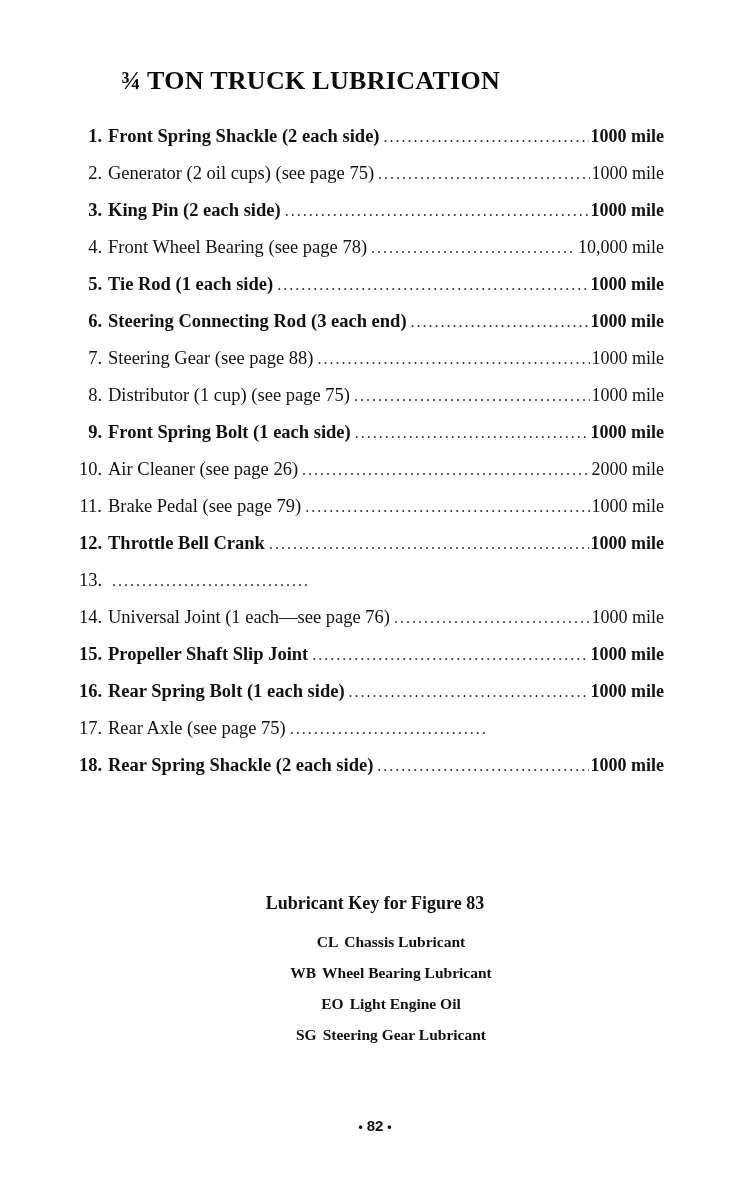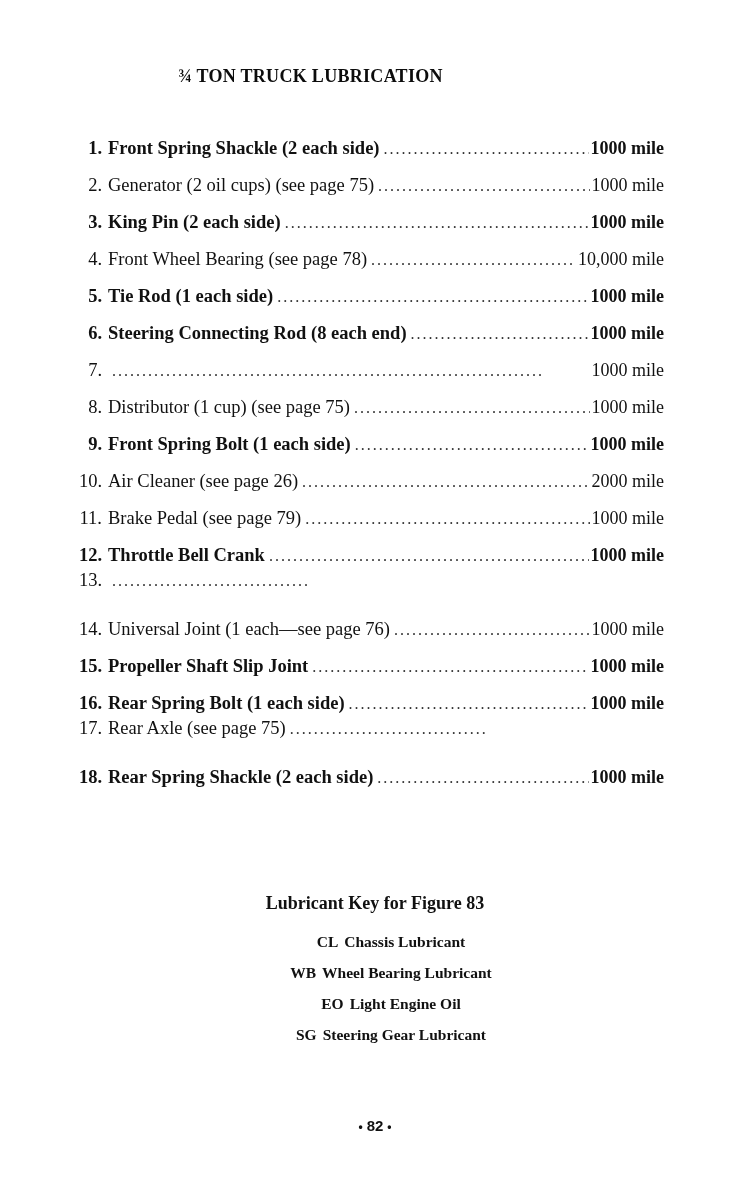--- a/index.html
+++ b/index.html
@@ -14,21 +14,21 @@
     overflow: hidden;
     font-family: "Liberation Serif", "DejaVu Serif", serif;
     color: #111111;
   }
   .page-title {
     position: absolute;
     top: 66px;
     left: 0;
     width: 621px;
     text-align: center;
-    font-size: 18px;
+    font-size: 26px;
     font-weight: bold;
     letter-spacing: 0.3px;
     color: #0c0c0c;
   }
   .items {
     position: absolute;
     top: 118px;
     left: 72px;
     width: 592px;
     margin: 0;
@@ -67,21 +67,20 @@
     font-size: 16px;
   }
   .item .leader.short {
     flex: none;
     width: 195px;
   }
   .item .interval {
     flex: none;
     text-align: right;
     font-size: 18px;
-    margin-top: 12px;
   }
   .item.bold .name, .item.bold .num, .item.bold .interval {
     font-weight: bold;
   }
   .key {
     position: absolute;
     top: 893px;
     left: 0;
     width: 750px;
     text-align: center;
@@ -148,26 +147,27 @@
     <span class="interval">10,000 mile</span>
   </li>
   <li class="item bold">
     <span class="num">5.</span>
     <span class="name">Tie Rod (1 each side)</span>
     <span class="leader"></span>
     <span class="interval">1000 mile</span>
   </li>
   <li class="item bold">
     <span class="num">6.</span>
-    <span class="name">Steering Connecting Rod (8 each end)</span>
+    <span class="name">Steering Connecting Rod (3 each end)</span>
     <span class="leader"></span>
     <span class="interval">1000 mile</span>
   </li>
   <li class="item">
     <span class="num">7.</span>
+    <span class="name">Steering Gear (see page 88)</span>
     <span class="leader"></span>
     <span class="interval">1000 mile</span>
   </li>
   <li class="item">
     <span class="num">8.</span>
     <span class="name">Distributor (1 cup) (see page 75)</span>
     <span class="leader"></span>
     <span class="interval">1000 mile</span>
   </li>
   <li class="item bold">

